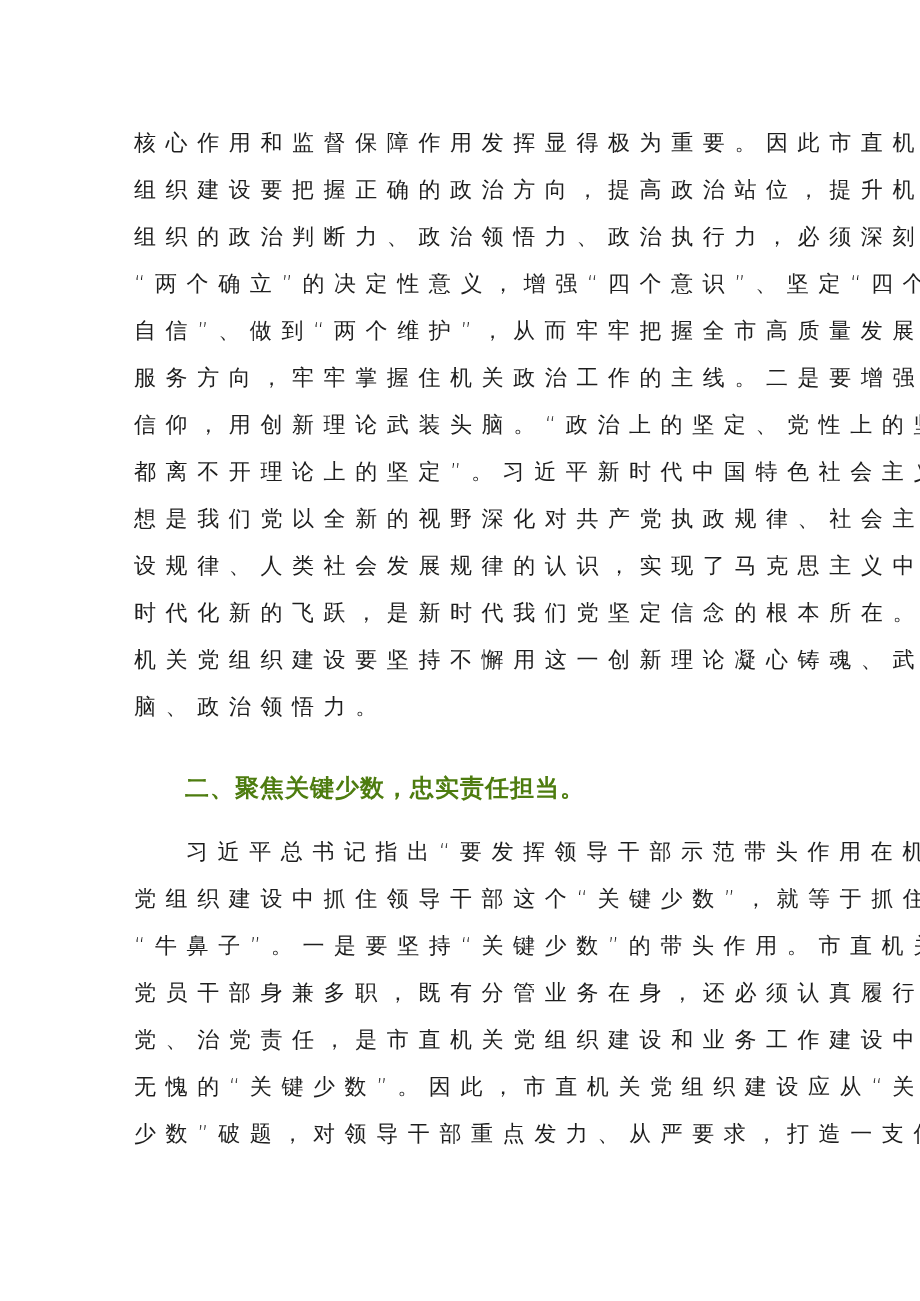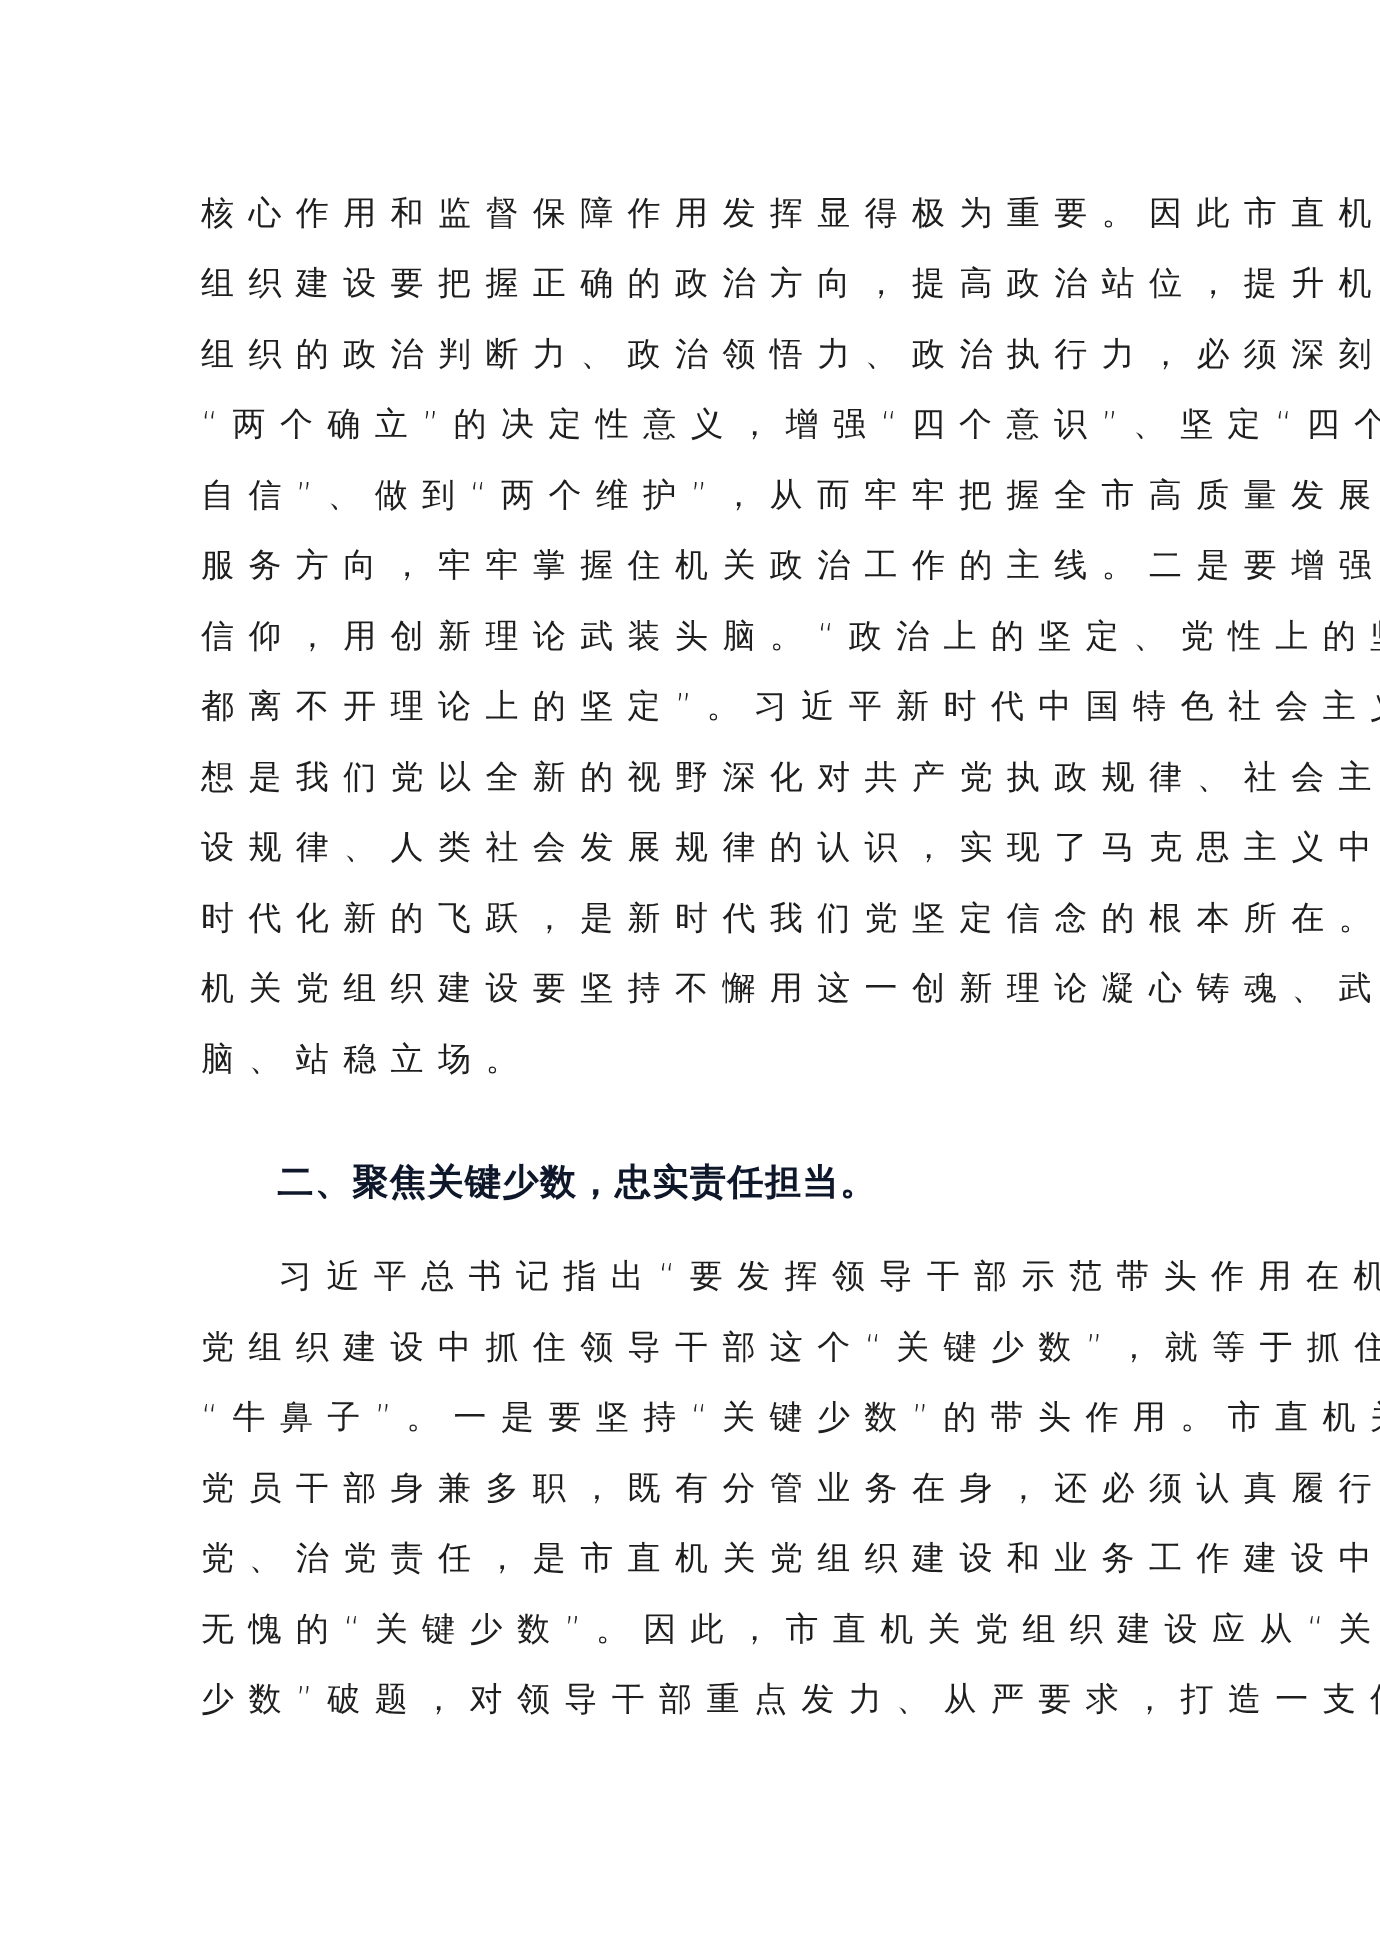--- a/index.html
+++ b/index.html
@@ -36,21 +36,21 @@
     left: 186px;
   }
   .heading {
     position: absolute;
     left: 185px;
     height: 32px;
     line-height: 32px;
     font-family: "DejaVu Sans", "Liberation Sans", sans-serif;
     font-size: 24px;
     font-weight: bold;
-    color: #0f172a;
+    color: #4d7c0f;
     letter-spacing: 1px;
     white-space: nowrap;
   }
 </style>
 </head>
 <body>
 
 <div class="page">
 
   <div>
@@ -59,21 +59,21 @@
     <div class="line" style="top:222px;">组织的政治判断力、政治领悟力、政治执行力，必须深刻领悟</div>
     <div class="line" style="top:269px;">“两个确立”的决定性意义，增强“四个意识”、坚定“四个</div>
     <div class="line" style="top:316px;">自信”、做到“两个维护”，从而牢牢把握全市高质量发展的</div>
     <div class="line" style="top:363px;">服务方向，牢牢掌握住机关政治工作的主线。二是要增强政治</div>
     <div class="line" style="top:410px;">信仰，用创新理论武装头脑。“政治上的坚定、党性上的坚定</div>
     <div class="line" style="top:457px;">都离不开理论上的坚定”。习近平新时代中国特色社会主义思</div>
     <div class="line" style="top:504px;">想是我们党以全新的视野深化对共产党执政规律、社会主义建</div>
     <div class="line" style="top:551px;">设规律、人类社会发展规律的认识，实现了马克思主义中国化</div>
     <div class="line" style="top:598px;">时代化新的飞跃，是新时代我们党坚定信念的根本所在。市直</div>
     <div class="line" style="top:645px;">机关党组织建设要坚持不懈用这一创新理论凝心铸魂、武装头</div>
-    <div class="line" style="top:692px;">脑、站稳立场。</div>
+    <div class="line" style="top:692px;">脑、政治领悟力。</div>
   </div>
 
   <div class="heading" style="top:772px;">二、聚焦关键少数，忠实责任担当。</div>
 
   <div>
     <div class="line indent" style="top:837px;">习近平总书记指出“要发挥领导干部示范带头作用在机关</div>
     <div class="line" style="top:884px;">党组织建设中抓住领导干部这个“关键少数”，就等于抓住了</div>
     <div class="line" style="top:931px;">“牛鼻子”。一是要坚持“关键少数”的带头作用。市直机关</div>
     <div class="line" style="top:978px;">党员干部身兼多职，既有分管业务在身，还必须认真履行管</div>
     <div class="line" style="top:1025px;">党、治党责任，是市直机关党组织建设和业务工作建设中当之</div>

